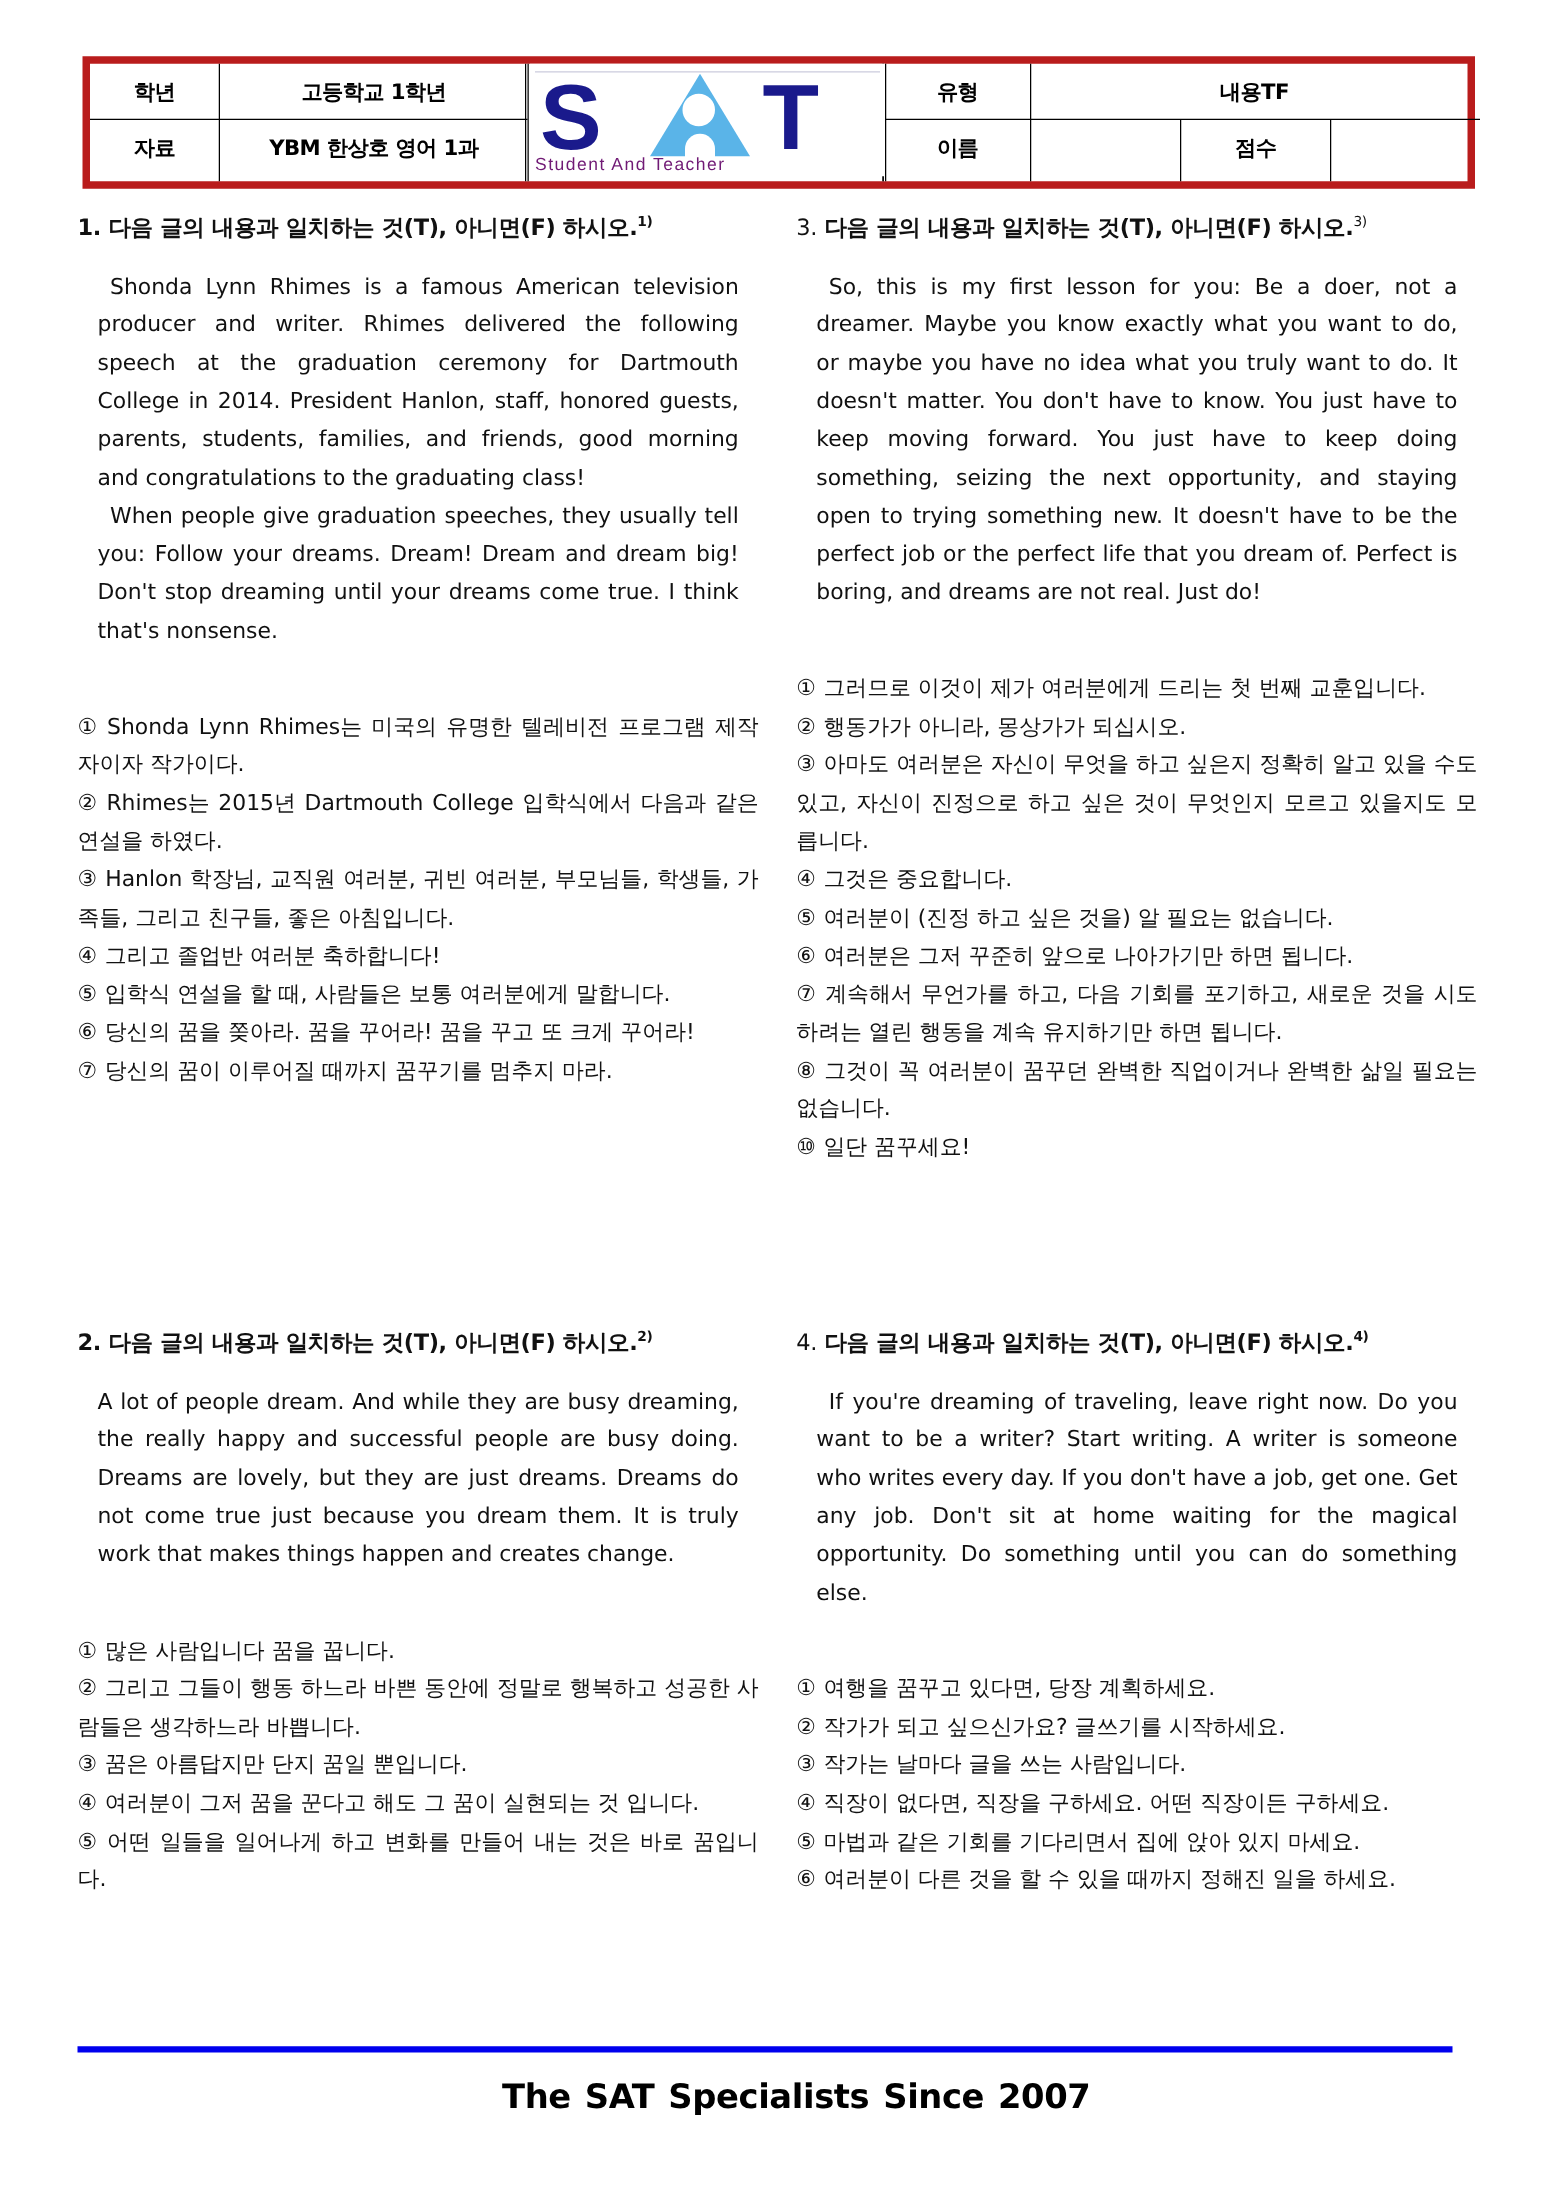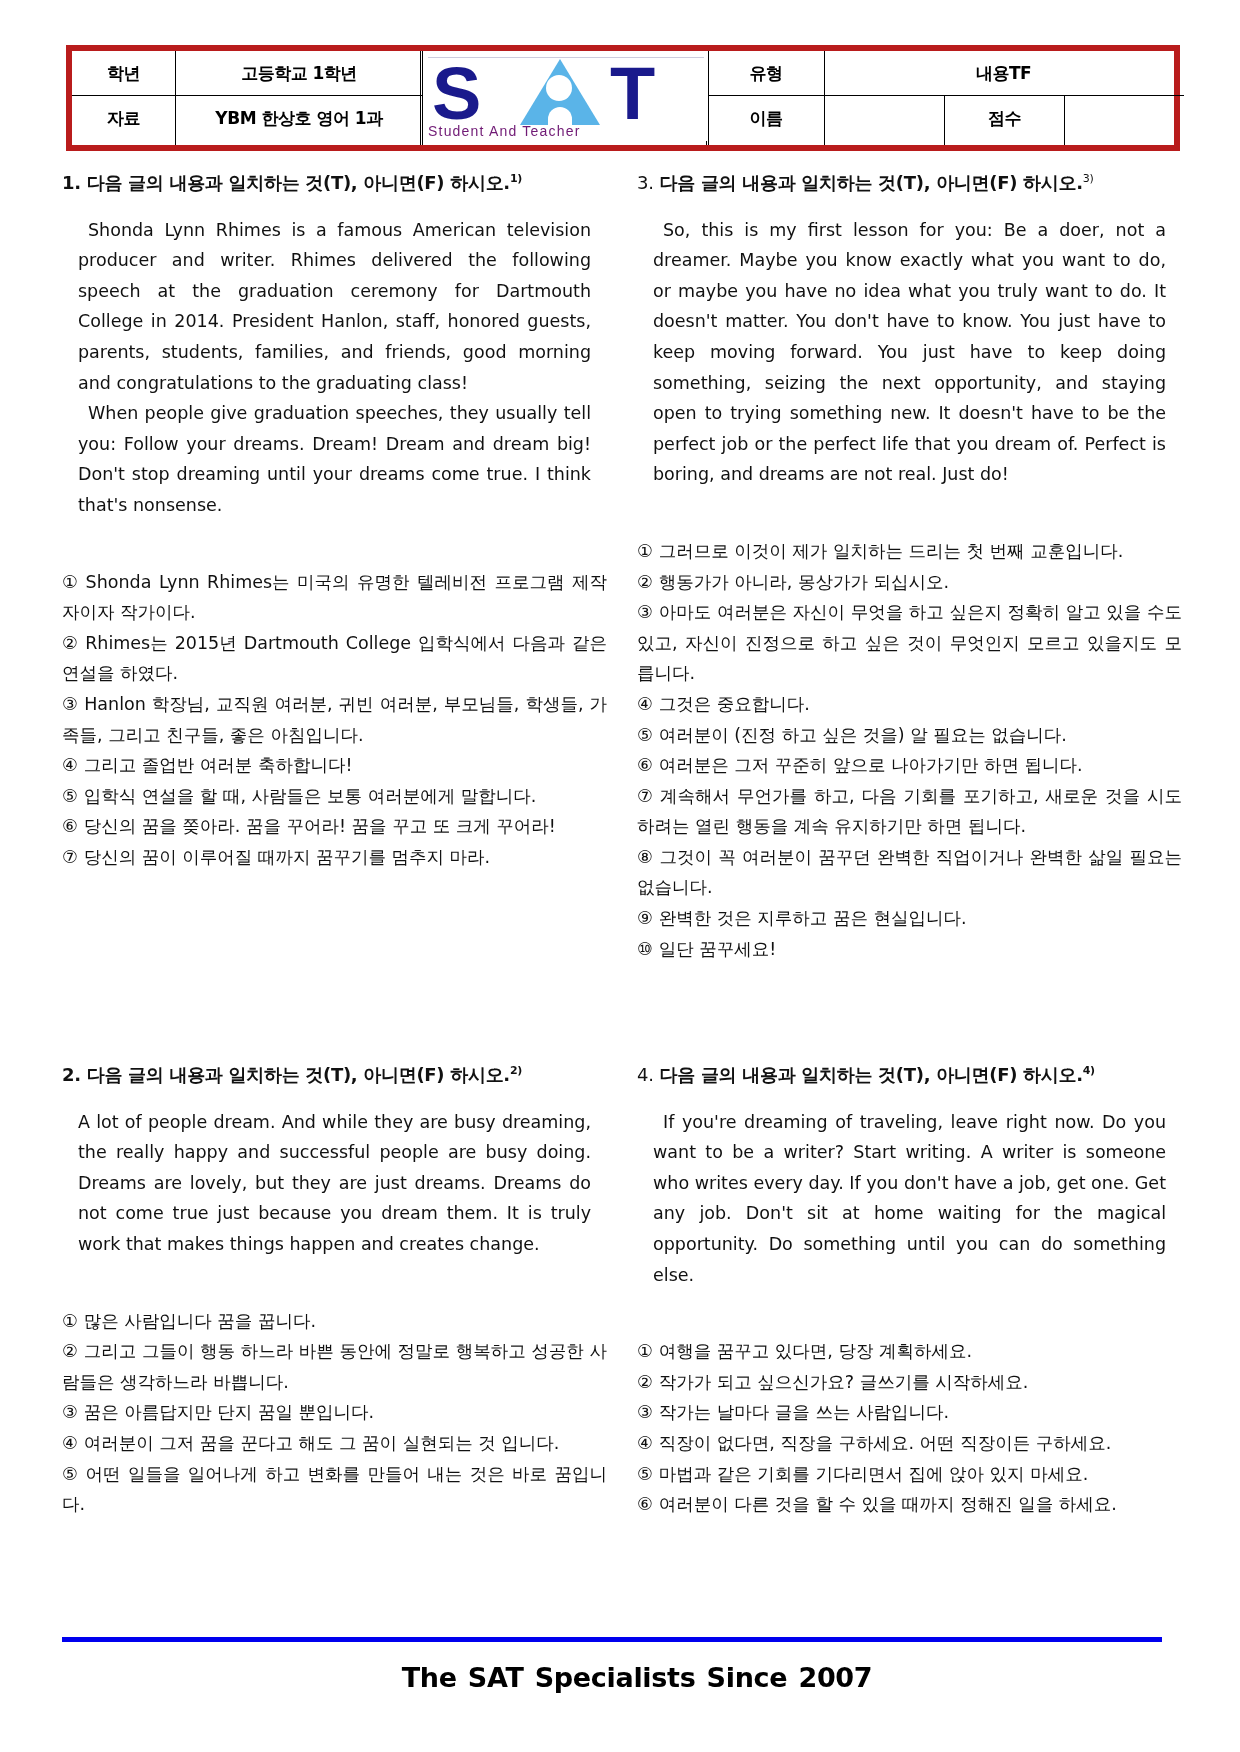--- a/index.html
+++ b/index.html
@@ -112,29 +112,28 @@
 <div class="q" style="left:637px; top:168px">
   <div class="title">
     <span class="num-light">3.</span>
     <span>다음 글의 내용과 일치하는 것(T), 아니면(F) 하시오.</span><sup style="font-weight:normal">3)</sup>
   </div>
   <div class="passage">
     <p>So, this is my first lesson for you: Be a doer, not a dreamer. Maybe you know exactly what you want to do, or maybe you have no idea what you truly want to do. It doesn't matter. You don't have to know. You just have to keep moving forward. You just have to keep doing something, seizing the next opportunity, and staying open to trying something new. It doesn't have to be the perfect job or the perfect life that you dream of. Perfect is boring, and dreams are not real. Just do!</p>
   </div>
   <div class="gap"></div>
   <ol>
-    <li><span class="mark">①</span><span>그러므로 이것이 제가 일치하는 드리는 첫 번째 교훈입니다.</span></li>
+    <li><span class="mark">①</span><span>그러므로 이것이 제가 여러분에게 드리는 첫 번째 교훈입니다.</span></li>
     <li><span class="mark">②</span><span>행동가가 아니라, 몽상가가 되십시오.</span></li>
     <li><span class="mark">③</span><span>아마도 여러분은 자신이 무엇을 하고 싶은지 정확히 알고 있을 수도 있고, 자신이 진정으로 하고 싶은 것이 무엇인지 모르고 있을지도 모릅니다.</span></li>
     <li><span class="mark">④</span><span>그것은 중요합니다.</span></li>
     <li><span class="mark">⑤</span><span>여러분이 (진정 하고 싶은 것을) 알 필요는 없습니다.</span></li>
     <li><span class="mark">⑥</span><span>여러분은 그저 꾸준히 앞으로 나아가기만 하면 됩니다.</span></li>
     <li><span class="mark">⑦</span><span>계속해서 무언가를 하고, 다음 기회를 포기하고, 새로운 것을 시도하려는 열린 행동을 계속 유지하기만 하면 됩니다.</span></li>
     <li><span class="mark">⑧</span><span>그것이 꼭 여러분이 꿈꾸던 완벽한 직업이거나 완벽한 삶일 필요는 없습니다.</span></li>
-    <li><span class="mark">⑨</span><span>완벽한 것은 지루하고 꿈은 현실입니다.</span></li>
     <li><span class="mark">⑩</span><span>일단 꿈꾸세요!</span></li>
   </ol>
 </div>
 
 <div class="q" style="left:62px; top:1060px">
   <div class="title">
     <span>2.</span>
     <span>다음 글의 내용과 일치하는 것(T), 아니면(F) 하시오.</span><sup>2)</sup>
   </div>
   <div class="passage">

